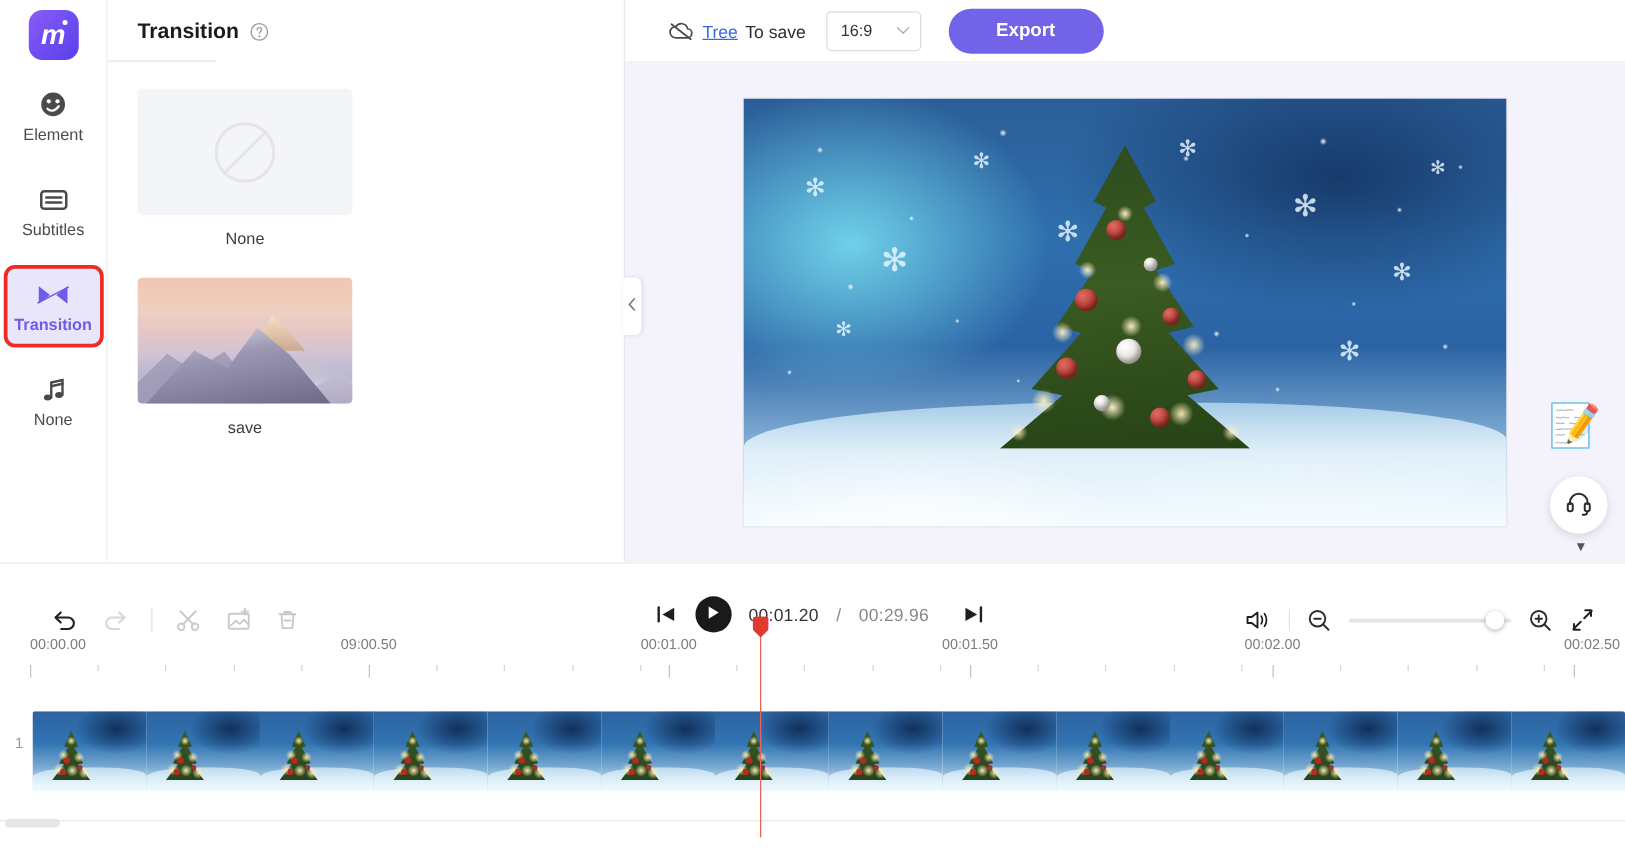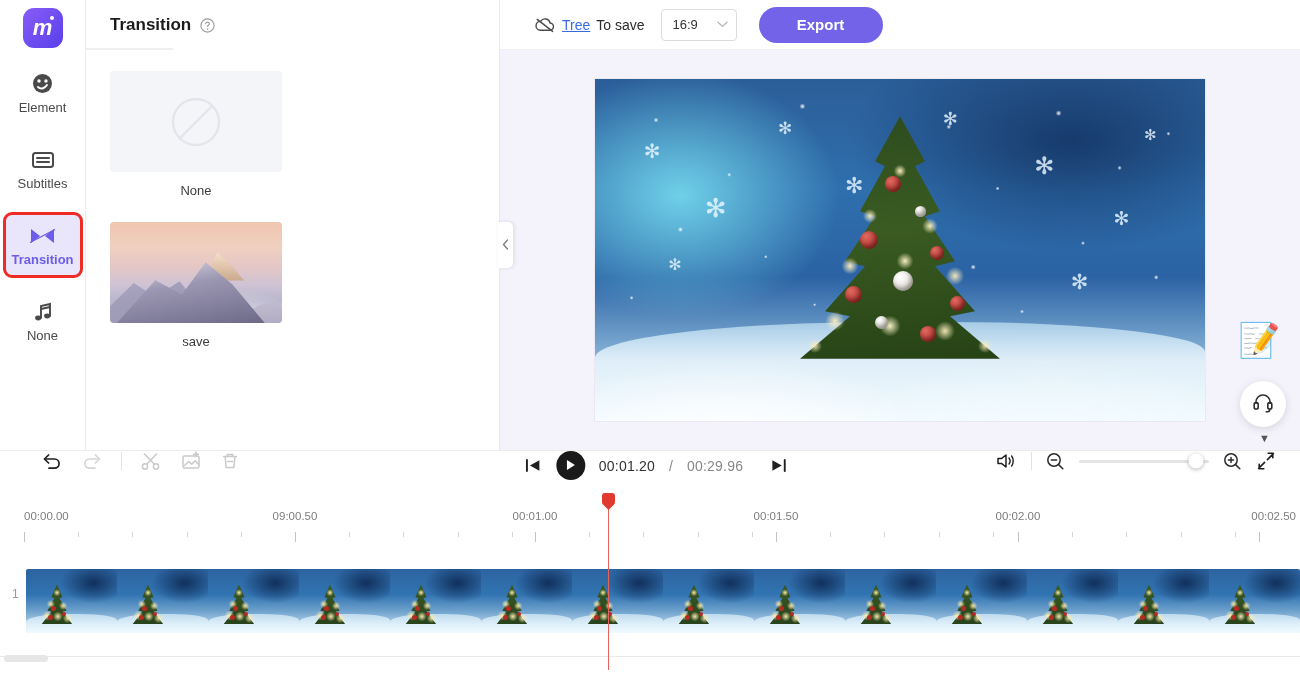--- a/index.html
+++ b/index.html
@@ -188,21 +188,21 @@
     background: #fff; box-shadow: 0 2px 8px rgba(0,0,0,.13);
     display: flex; align-items: center; justify-content: center; cursor: pointer;
   }
   .fab-more {
     position: absolute; right: 30px; top: 432px; cursor: pointer; color: #555; font-size: 11px;
   }
 
   
   .timeline { position: absolute; left: 0; top: 450px; width: 1300px; height: 236px;
     background: #fff; border-top: 1px solid #ececec; }
-  .tl-toolbar { height: 55px; display: flex; align-items: flex-start; position: relative; margin-left: 11px; }
+  .tl-toolbar { height: 55px; display: flex; align-items: flex-end; position: relative; margin-left: 11px; }
   .tl-left { display: flex; align-items: center; gap: 18px; padding-left: 30px; }
   .tl-icon { cursor: pointer; display: flex; align-items: center; justify-content: center; }
   .vsep { width: 1px; height: 18px; background: #e2e2e2; }
   .tl-center {
     position: absolute; left: 50%; transform: translateX(-50%);
     display: flex; align-items: center; gap: 14px;
   }
   .play-btn { width: 29px; height: 29px; border-radius: 50%; background: #1a1a1a;
     display: flex; align-items: center; justify-content: center; cursor: pointer; }
   .time-read { font-size: 14px; color: #333; letter-spacing: .2px; }

